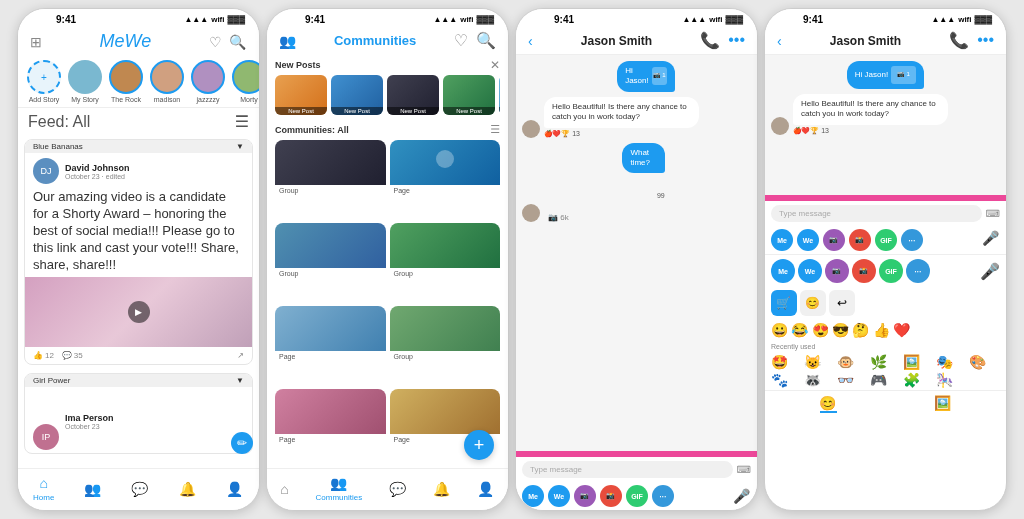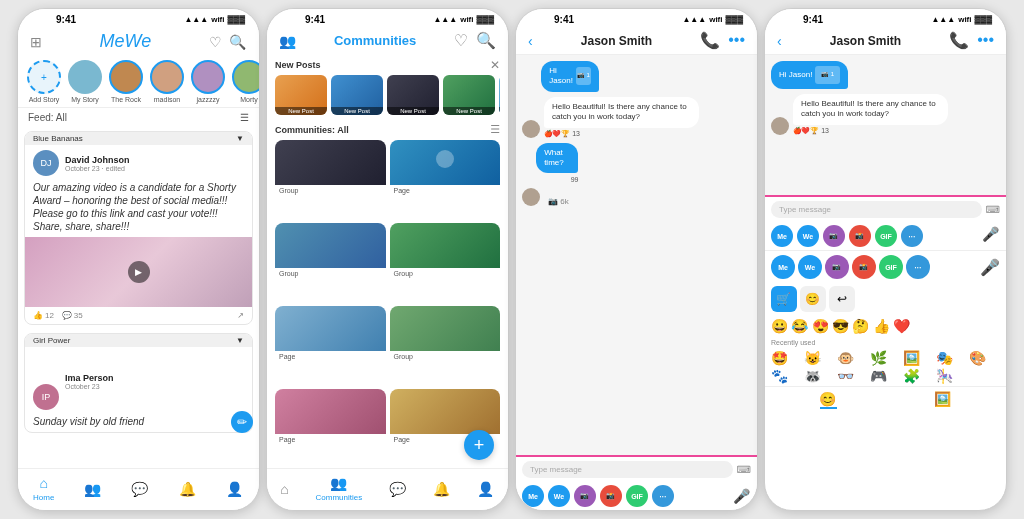--- a/index.html
+++ b/index.html
@@ -105,21 +105,21 @@
       text-align: center;
       white-space: nowrap;
     }
     .feed-toolbar {
       display: flex;
       justify-content: space-between;
       align-items: center;
       padding: 4px 10px;
       background: #fff;
     }
-    .feed-toolbar span { font-size: 10px; color: #555; }
+    .feed-toolbar span { font-size: 16px; color: #555; }
 
     .feed-post {
       background: #fff;
       margin: 4px 6px;
       border-radius: 8px;
       border: 1px solid #e5e5e5;
       overflow: hidden;
     }
     .post-group-label {
       background: #f0f0f0;
@@ -143,21 +143,21 @@
       background: #bbb;
       flex-shrink: 0;
       display: flex;
       align-items: center;
       justify-content: center;
       font-size: 9px;
       color: #fff;
     }
     .post-author { font-size: 9px; font-weight: 600; color: #222; }
     .post-date { font-size: 7px; color: #888; }
-    .post-body { font-size: 10px; color: #333; padding: 2px 8px 4px; line-height: 1.3; font-style: italic; }
+    .post-body { font-size: 13px; color: #333; padding: 2px 8px 4px; line-height: 1.3; }
     .post-image {
       width: 100%;
       height: 70px;
       background: linear-gradient(135deg, #d4a0c0, #e8c8d8, #c0a0b8);
       display: flex;
       align-items: center;
       justify-content: center;
       position: relative;
     }
     .play-btn {
@@ -326,21 +326,21 @@
       background: #fff;
       color: #333;
       align-self: flex-start;
       border-bottom-left-radius: 3px;
     }
     .msg-row {
       display: flex;
       align-items: flex-end;
       gap: 4px;
     }
-    .msg-row.sent-row { justify-content: flex-start; }
+    .msg-row.sent-row { justify-content: center; }
     .msg-avatar {
       width: 18px;
       height: 18px;
       border-radius: 50%;
       background: #bbb;
       flex-shrink: 0;
     }
     .msg-reactions {
       font-size: 7px;
       color: #555;
@@ -363,21 +363,21 @@
       letter-spacing: -1px;
     }
     .sticker-emoji {
       font-size: 30px;
     }
     .chat-input-bar {
       display: flex;
       align-items: center;
       padding: 4px 6px;
       background: #fff;
-      border-top: 2px solid #ec4899;
+      border-top: 6px solid #ec4899;
       gap: 4px;
     }
     .chat-input {
       flex: 1;
       background: #f0f0f0;
       border-radius: 16px;
       padding: 4px 8px;
       font-size: 8px;
       color: #aaa;
       border: none;
@@ -531,21 +531,20 @@
         <span>Girl Power</span>
         <span>▼</span>
       </div>
       <div class="post-header">
         <div class="post-avatar" style="background:#c07090;margin-top:32px;">IP</div>
         <div>
           <div class="post-author">Ima Person</div>
           <div class="post-date">October 23</div>
         </div>
       </div>
-      <div class="post-body">Sunday visit by old friend</div>
     </div>
     <div style="position:relative;margin:0 6px;">
       <div style="position:absolute;bottom:4px;right:0;width:22px;height:22px;background:#1d9bf0;border-radius:50%;display:flex;align-items:center;justify-content:center;color:#fff;font-size:12px;">✏</div>
     </div>
     <div class="bottom-nav">
       <div class="nav-item active">
         <span class="nav-icon">⌂</span>
         <span>Home</span>
       </div>
       <div class="nav-item">
@@ -696,21 +695,21 @@
 
       <div class="msg-row">
         <div class="msg-avatar" style="background:#b0a090;"></div>
         <div>
           <div class="msg-bubble received">Hello Beautiful! Is there any chance to catch you in work today?</div>
           <div class="msg-reactions">🍎❤️🏆 <span>13</span></div>
         </div>
       </div>
 
       <div class="msg-row sent-row">
-        <div style="display:flex;flex-direction:column;align-items:flex-end;gap:1px;">
+        <div style="display:flex;flex-direction:column;align-items:flex-end;gap:17px;">
           <div class="msg-bubble sent">What time?</div>
           <div class="msg-reactions" style="color:#555;">99</div>
         </div>
       </div>
 
       <div class="msg-row">
         <div class="msg-avatar" style="background:#b0a090;"></div>
         <div style="display:flex;flex-direction:column;gap:2px;">
           <div style="display:flex;align-items:center;gap:3px;margin-left:4px;">
             <span style="font-size:8px;color:#888;">📷 6k</span>

